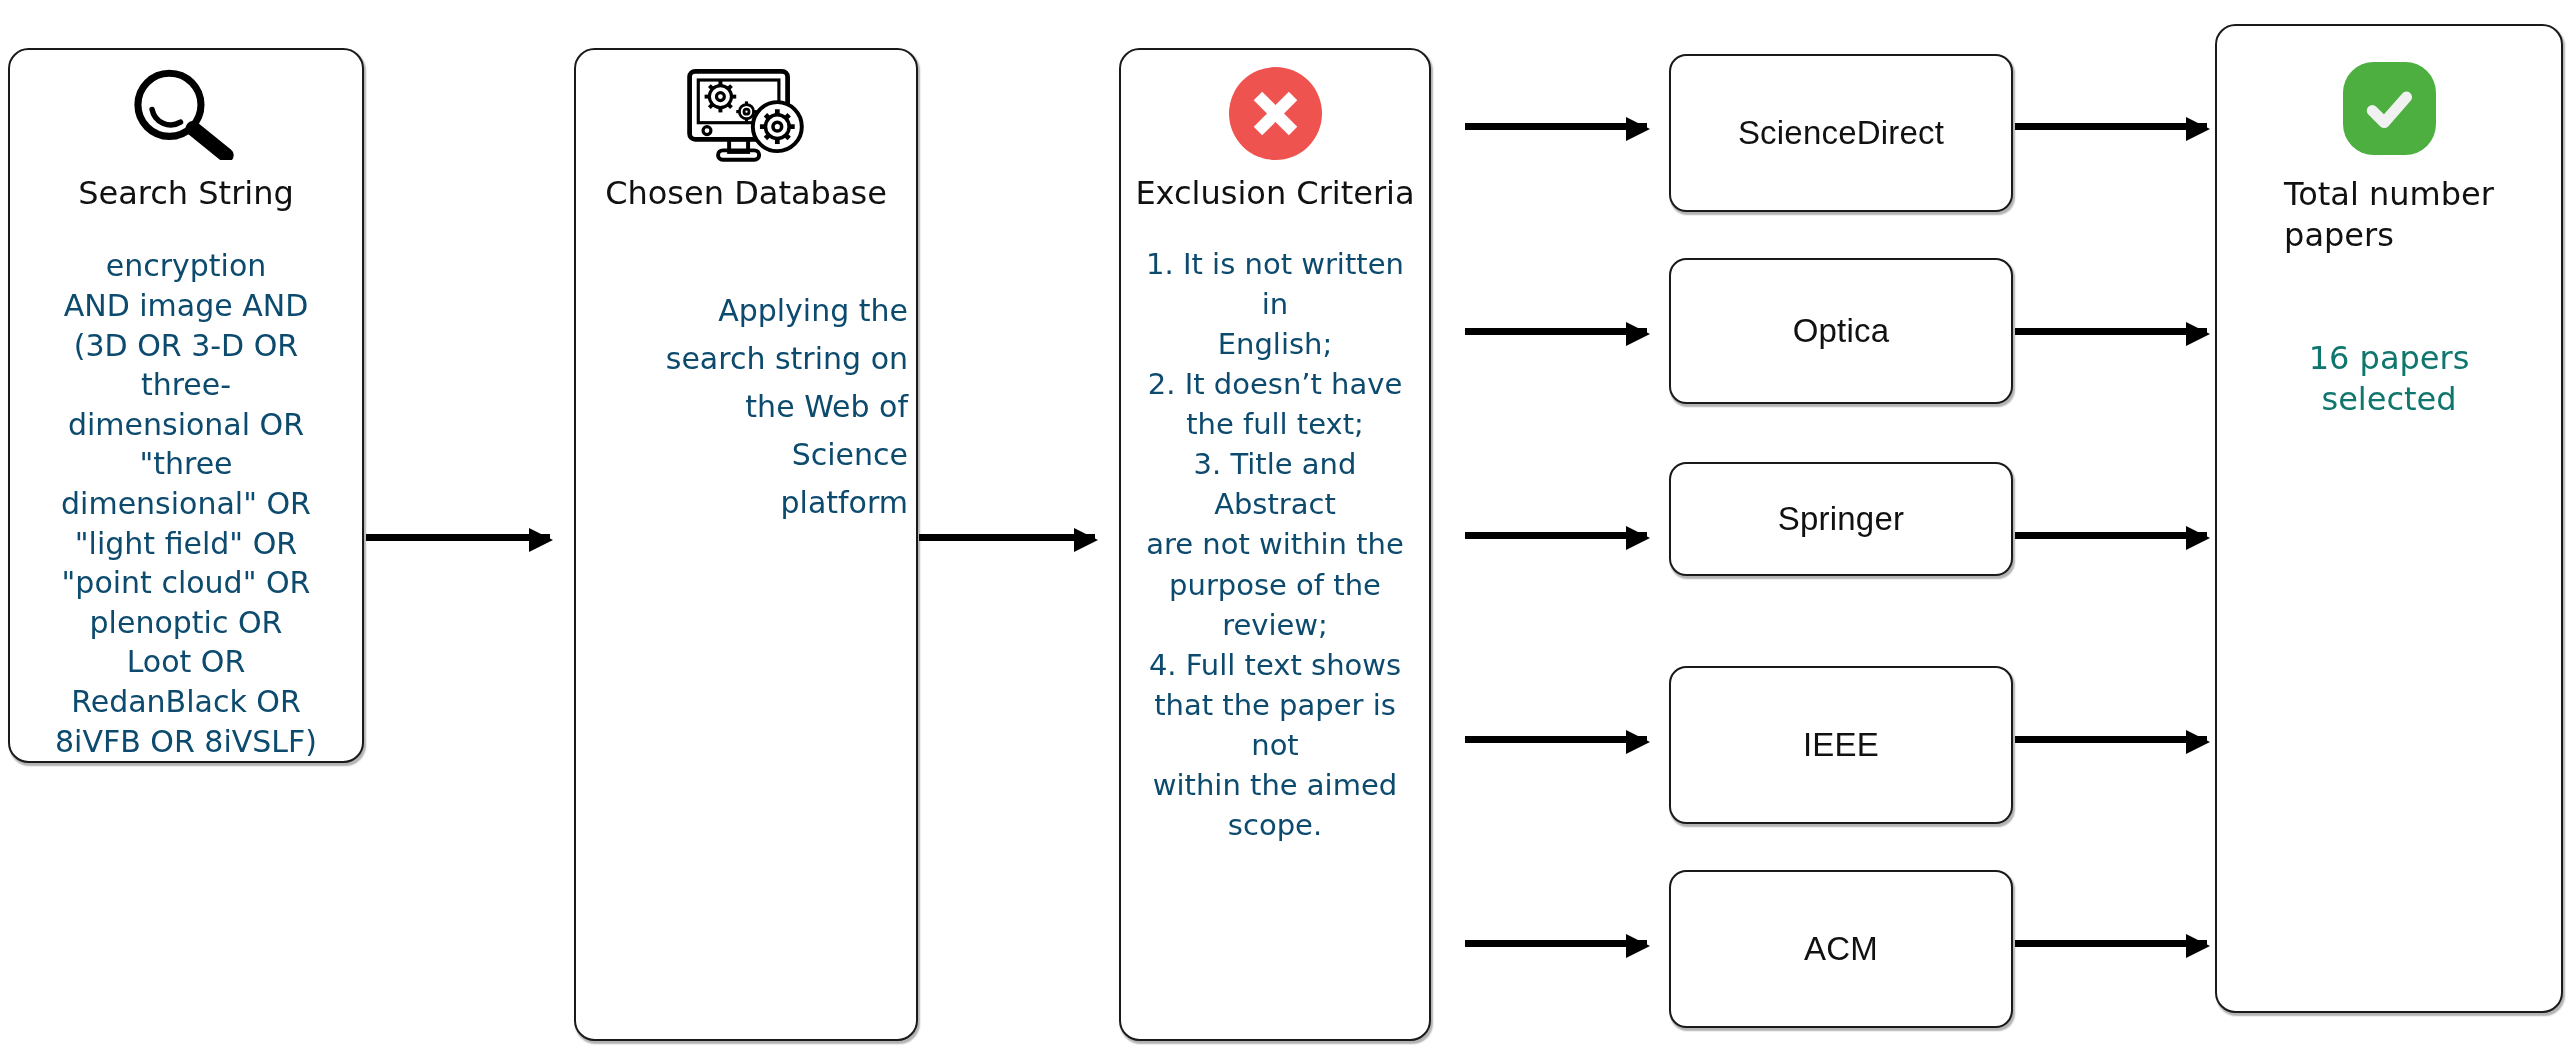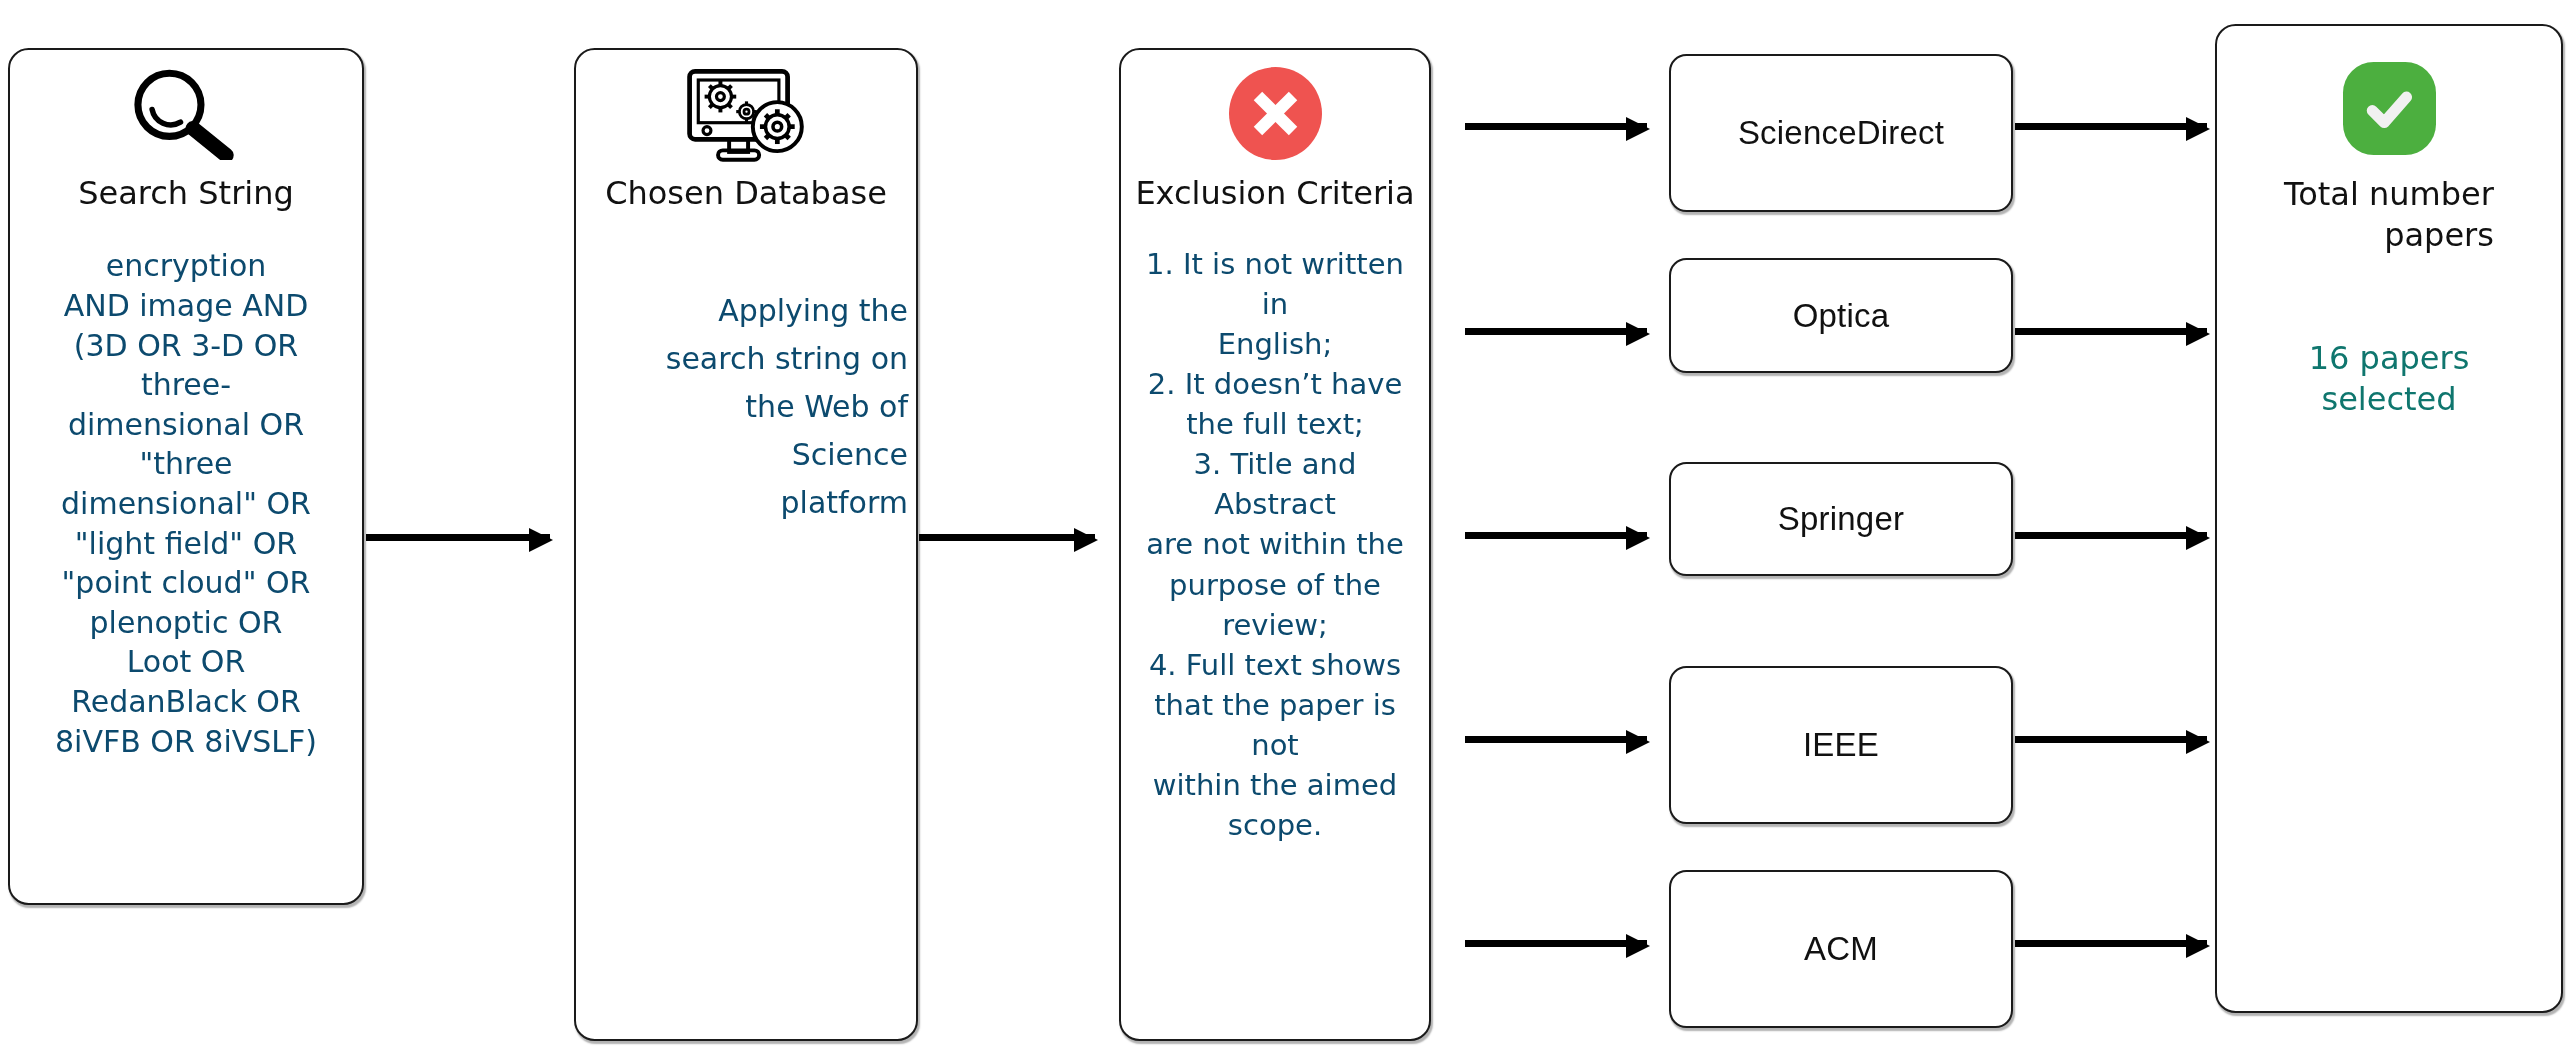--- a/index.html
+++ b/index.html
@@ -80,21 +80,21 @@
     display: flex;
     flex-direction: column;
     align-items: center;
     padding-top: 36px;
   }
   .result-title {
     margin-top: 19px;
     font-size: 32px;
     color: #111111;
     line-height: 1.28;
-    text-align: right;
+    text-align: left;
     white-space: pre-line;
   }
   .result-count {
     margin-top: 82px;
     font-size: 32px;
     color: #0f766e;
     line-height: 1.28;
     text-align: center;
     white-space: pre-line;
   }
@@ -126,21 +126,21 @@
     justify-content: center;
   }
   .icon-x { border-radius: 50%; }
   .icon-check { border-radius: 33%; }
 </style>
 </head>
 <body>
 
 <div id="canvas">
 
-  <div class="box stage" style="left:8px; top:40px; width:356px; height:857px;">
+  <div class="box stage" style="left:8px; top:40px; width:356px; height:715px;">
     <div class="stage-icon">
       <svg width="150" height="93" viewBox="0 0 190 118">
         <circle cx="74" cy="48" r="40" fill="none" stroke="#000" stroke-width="9"></circle>
         <path d="M52 54 A24 24 0 0 0 88 70" fill="none" stroke="#000" stroke-width="7" stroke-linecap="round"></path>
         <line x1="104" y1="78" x2="146" y2="112" stroke="#000" stroke-width="19" stroke-linecap="round"></line>
       </svg>
     </div>
     <div class="stage-title">Search String</div>
     <div class="stage-body">encryption
 AND image AND
@@ -247,21 +247,21 @@
 
   <div class="arrow" style="left:1465px; top:123px; width:182px;"></div>
   <div class="arrow" style="left:1465px; top:328px; width:182px;"></div>
   <div class="arrow" style="left:1465px; top:532px; width:182px;"></div>
   <div class="arrow" style="left:1465px; top:736px; width:182px;"></div>
   <div class="arrow" style="left:1465px; top:940px; width:182px;"></div>
 
   <div class="box db-box" style="left:1669px; top:46px; width:344px; height:158px;">
     <span class="db-label">ScienceDirect</span>
   </div>
-  <div class="box db-box" style="left:1669px; top:250px; width:344px; height:115px;">
+  <div class="box db-box" style="left:1669px; top:250px; width:344px; height:146px;">
     <span class="db-label">Optica</span>
   </div>
   <div class="box db-box" style="left:1669px; top:454px; width:344px; height:114px;">
     <span class="db-label">Springer</span>
   </div>
   <div class="box db-box" style="left:1669px; top:658px; width:344px; height:158px;">
     <span class="db-label">IEEE</span>
   </div>
   <div class="box db-box" style="left:1669px; top:862px; width:344px; height:158px;">
     <span class="db-label">ACM</span>

